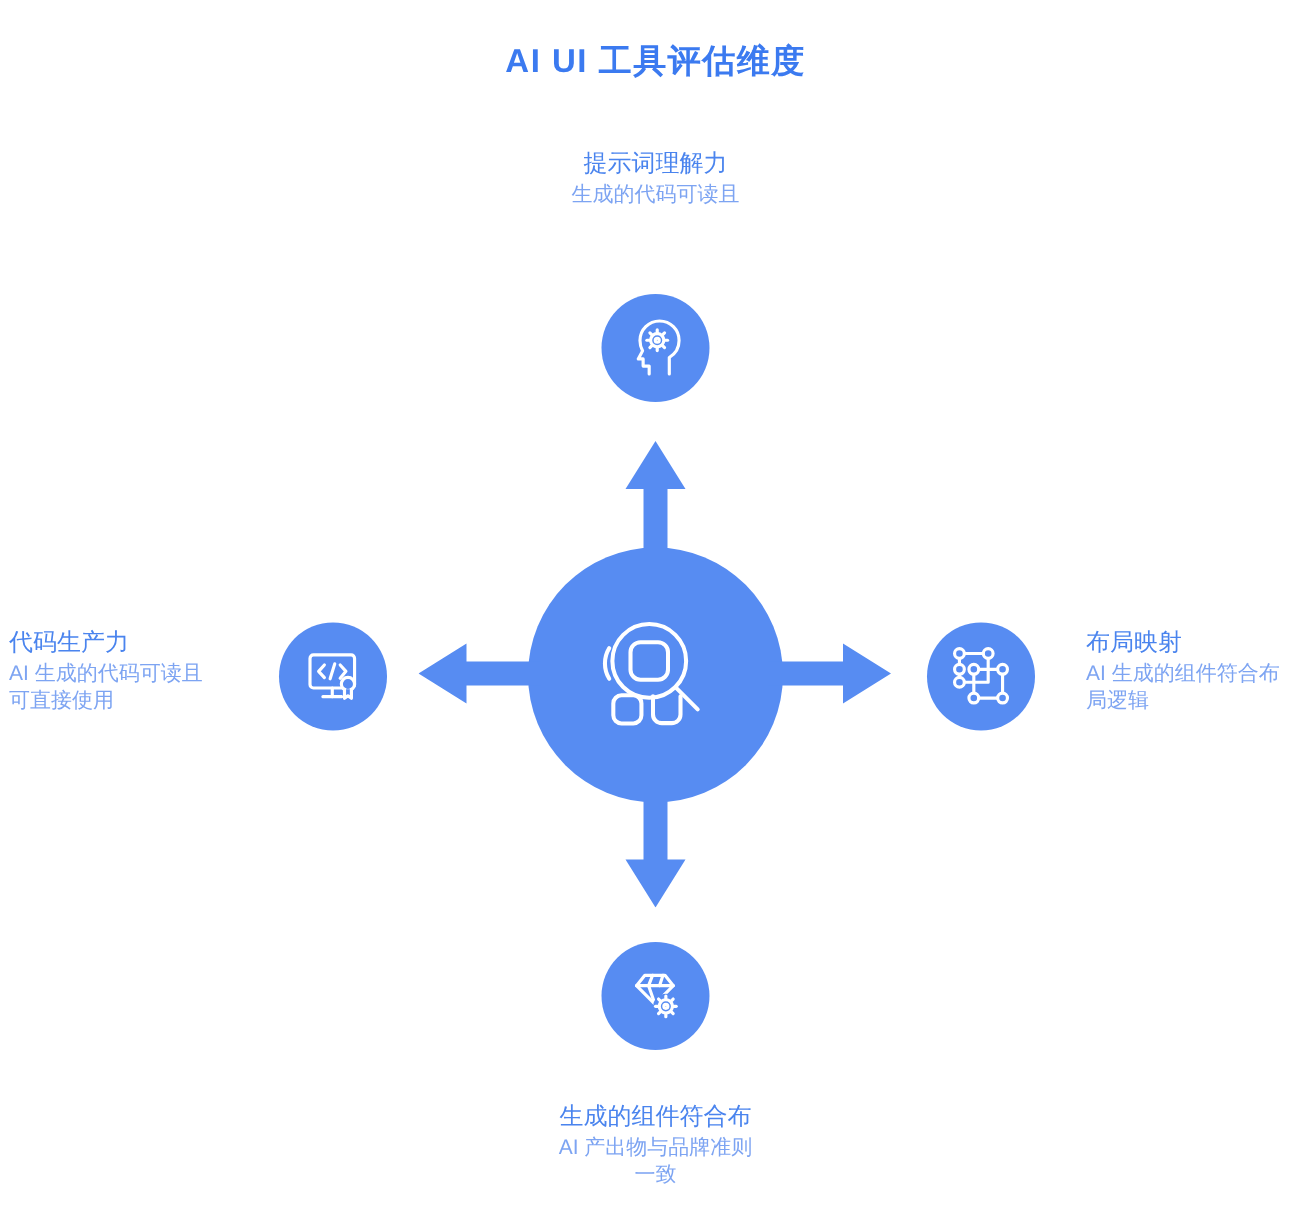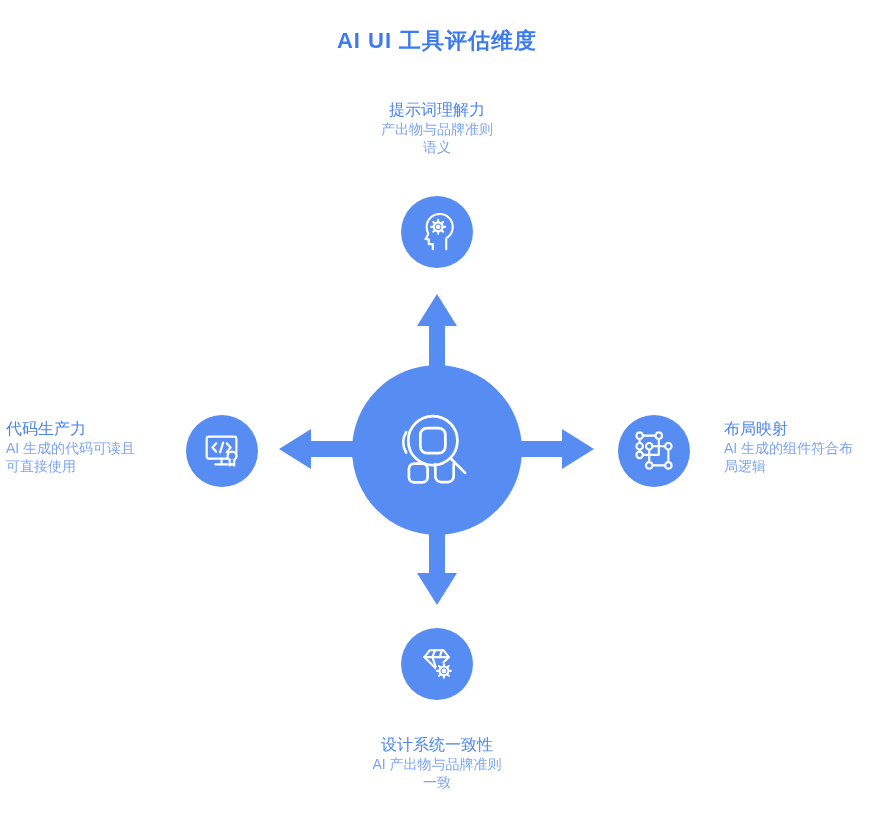--- a/index.html
+++ b/index.html
@@ -40,22 +40,21 @@
 </style>
 </head>
 <body>
 
 <div class="stage">
 
   <div class="main-title">AI UI 工具评估维度</div>
 
   <div class="node-text text-top">
     <div class="nt-title">提示词理解力</div>
-    <div class="nt-desc">产出物与品牌准则</div>
-    <div class="nt-desc">语义</div>
+    <div class="nt-desc">生成的代码可读且</div>
   </div>
   <div class="icon-circle circle-top">
     <svg class="icon-svg" width="46" height="46" viewBox="0 0 24 24" stroke-width="1.1">
       <path d="M9.8 21v-2.7H7.7v-2.5H6l1.5-2.8C6.9 11.9 6.6 10.7 6.6 9.4 6.6 5.6 9.7 2.6 13.4 2.6c3.8 0 6.8 3 6.8 6.8 0 2.5-1.4 4.7-3.4 5.9V21"></path>
       <g transform="translate(12.6,9.3)">
         <circle r="2.3"></circle>
         <circle r="0.7"></circle>
         <line x1="2.6" y1="0" x2="3.6" y2="0"></line>
         <line x1="2.6" y1="0" x2="3.6" y2="0" transform="rotate(45)"></line>
         <line x1="2.6" y1="0" x2="3.6" y2="0" transform="rotate(90)"></line>
@@ -102,21 +101,21 @@
         <circle cx="9.5" cy="9.5" r="1.7"></circle>
         <circle cx="19.5" cy="9.5" r="1.7"></circle>
         <circle cx="4.5" cy="14" r="1.7"></circle>
         <circle cx="9.5" cy="19.5" r="1.7"></circle>
         <circle cx="19.5" cy="19.5" r="1.7"></circle>
       </g>
     </svg>
   </div>
 
   <div class="node-text text-bottom">
-    <div class="nt-title">设计系统一致性</div>
+    <div class="nt-title">生成的组件符合布</div>
     <div class="nt-desc">AI 产出物与品牌准则</div>
     <div class="nt-desc">一致</div>
   </div>
   <div class="icon-circle circle-bottom">
     <svg class="icon-svg" width="46" height="46" viewBox="0 0 24 24" stroke-width="1.1">
       <path d="M8.3 4.8h7l2.9 3.6-6.4 6.4L5.4 8.4z"></path>
       <path d="M5.4 8.4h12.8"></path>
       <path d="M11 4.8 9.6 8.4l2.2 6.4"></path>
       <path d="M14.6 4.8l-1.2 3.6"></path>
       <circle cx="15.6" cy="15.6" r="4.4" fill="#578cf2" stroke="none"></circle>

